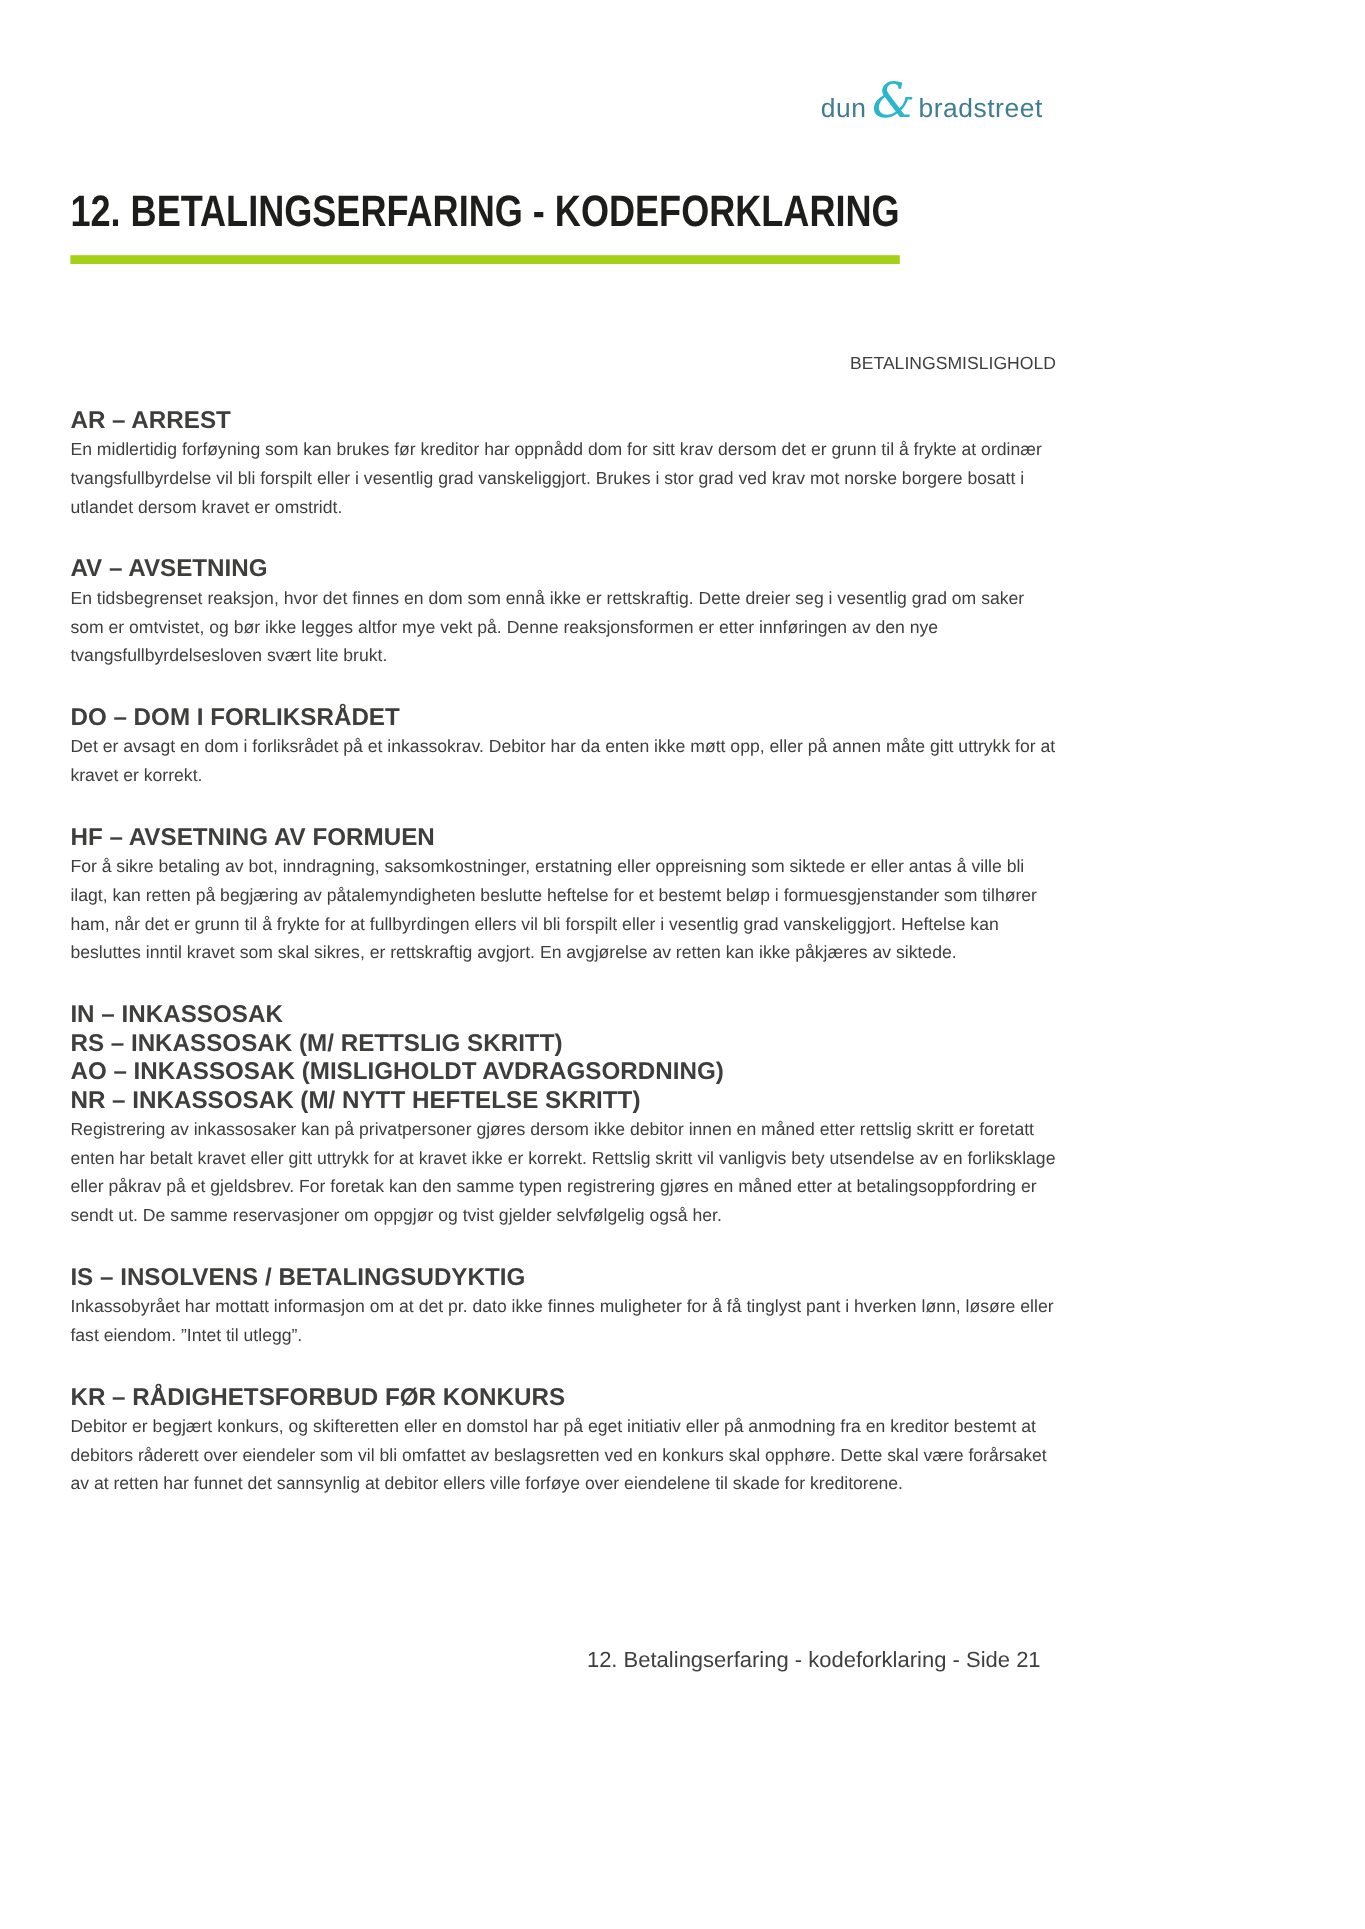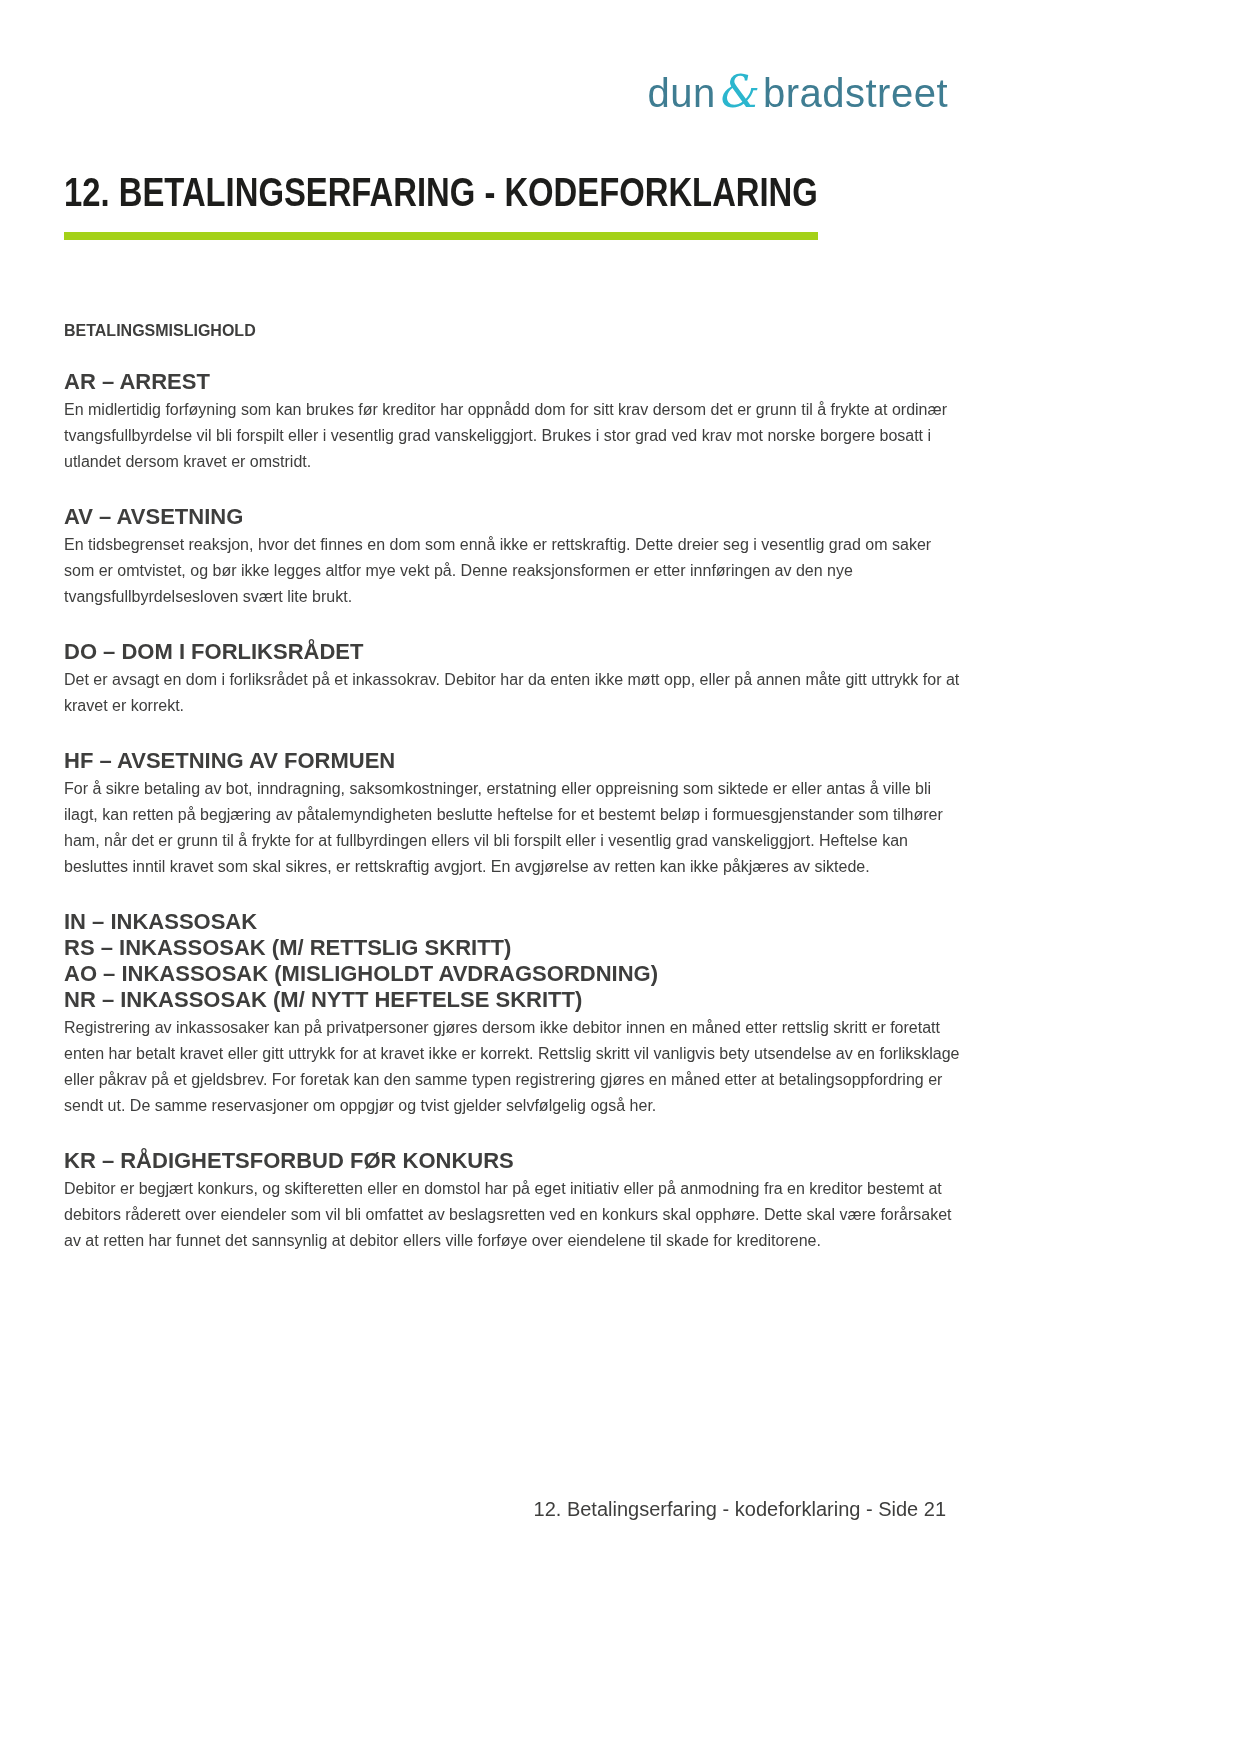--- a/index.html
+++ b/index.html
@@ -16,21 +16,21 @@
   }
   .logo {
     position: absolute;
     top: 70px;
     right: 293px;
     display: flex;
     align-items: baseline;
     white-space: nowrap;
   }
   .logo-word {
-    font-size: 40px;
+    font-size: 24px;
     font-weight: 400;
     letter-spacing: 0.5px;
     color: var(--logo-word, #3f7d92);
   }
   .logo-amp {
     font-family: "DejaVu Serif", serif;
     font-style: italic;
     font-size: 44px;
     line-height: 1;
     margin: 0 3px 0 5px;
@@ -54,22 +54,23 @@
   }
   .title-rule {
     margin-top: 17px;
     width: 754px;
     height: 8px;
     background: var(--accent-green, #a4d118);
   }
   .section-heading {
     margin-top: 82px;
     font-size: 16px;
-    font-weight: bold;
+    font-weight: normal;
     color: var(--body-text, #3e3e3d);
+    text-align: right;
   }
   .entry { margin-top: 29px; }
   .entry-code {
     font-size: 22px;
     font-weight: bold;
     line-height: 26px;
     color: var(--body-text, #3e3e3d);
   }
   .entry-body {
     margin: 2px 0 0 0;
@@ -133,20 +134,26 @@
   <section class="entry">
     <div class="entry-headings">
             <div class="entry-code">IN – INKASSOSAK</div>
             <div class="entry-code">RS – INKASSOSAK (M/ RETTSLIG SKRITT)</div>
             <div class="entry-code">AO – INKASSOSAK (MISLIGHOLDT AVDRAGSORDNING)</div>
             <div class="entry-code">NR – INKASSOSAK (M/ NYTT HEFTELSE SKRITT)</div>
           </div>
     <p class="entry-body">Registrering av inkassosaker kan på privatpersoner gjøres dersom ikke debitor innen en måned etter rettslig skritt er foretatt enten har betalt kravet eller gitt uttrykk for at kravet ikke er korrekt. Rettslig skritt vil vanligvis bety utsendelse av en forliksklage eller påkrav på et gjeldsbrev. For foretak kan den samme typen registrering gjøres en måned etter at betalingsoppfordring er sendt ut. De samme reservasjoner om oppgjør og tvist gjelder selvfølgelig også her.</p>
   </section>
 
+  <section class="entry">
+    <div class="entry-headings">
+            <div class="entry-code">IS – INSOLVENS / BETALINGSUDYKTIG</div>
+          </div>
+    <p class="entry-body">Inkassobyrået har mottatt informasjon om at det pr. dato ikke finnes muligheter for å få tinglyst pant i hverken lønn, løsøre eller fast eiendom. ”Intet til utlegg”.</p>
+  </section>
 
   <section class="entry">
     <div class="entry-headings">
             <div class="entry-code">KR – RÅDIGHETSFORBUD FØR KONKURS</div>
           </div>
     <p class="entry-body">Debitor er begjært konkurs, og skifteretten eller en domstol har på eget initiativ eller på anmodning fra en kreditor bestemt at debitors råderett over eiendeler som vil bli omfattet av beslagsretten ved en konkurs skal opphøre. Dette skal være forårsaket av at retten har funnet det sannsynlig at debitor ellers ville forføye over eiendelene til skade for kreditorene.</p>
   </section>
 
 </div>
   </div>

